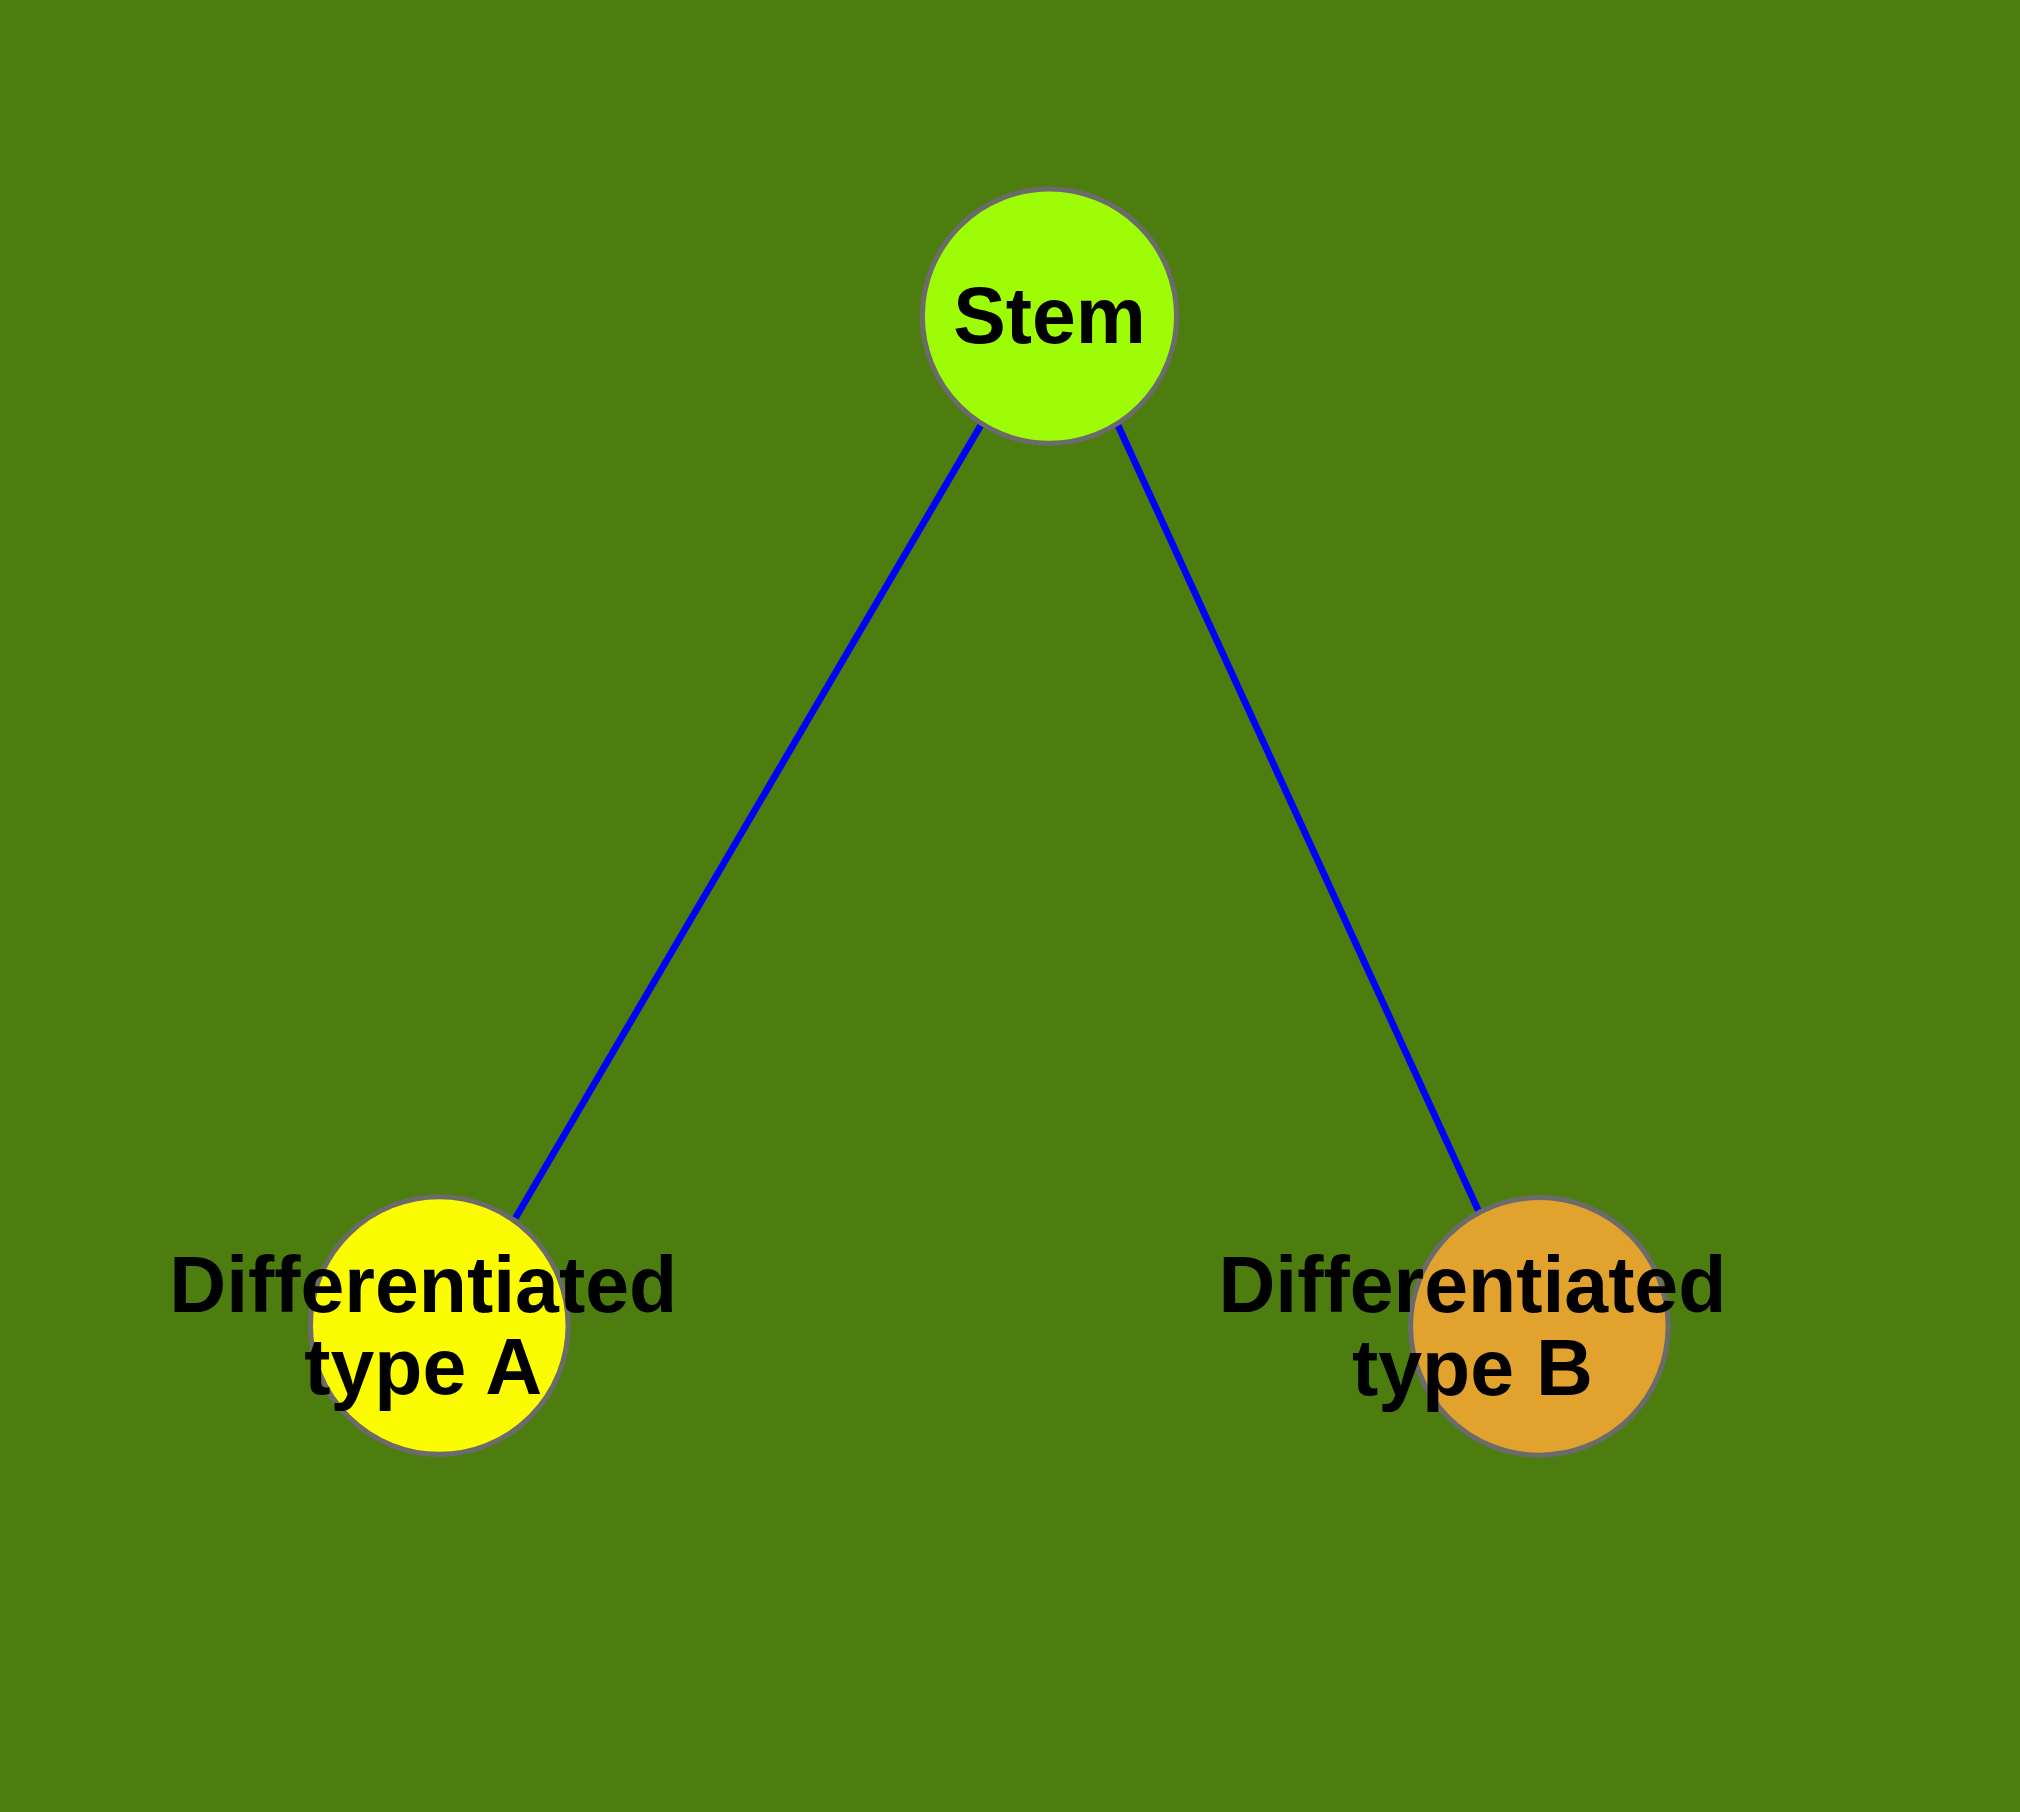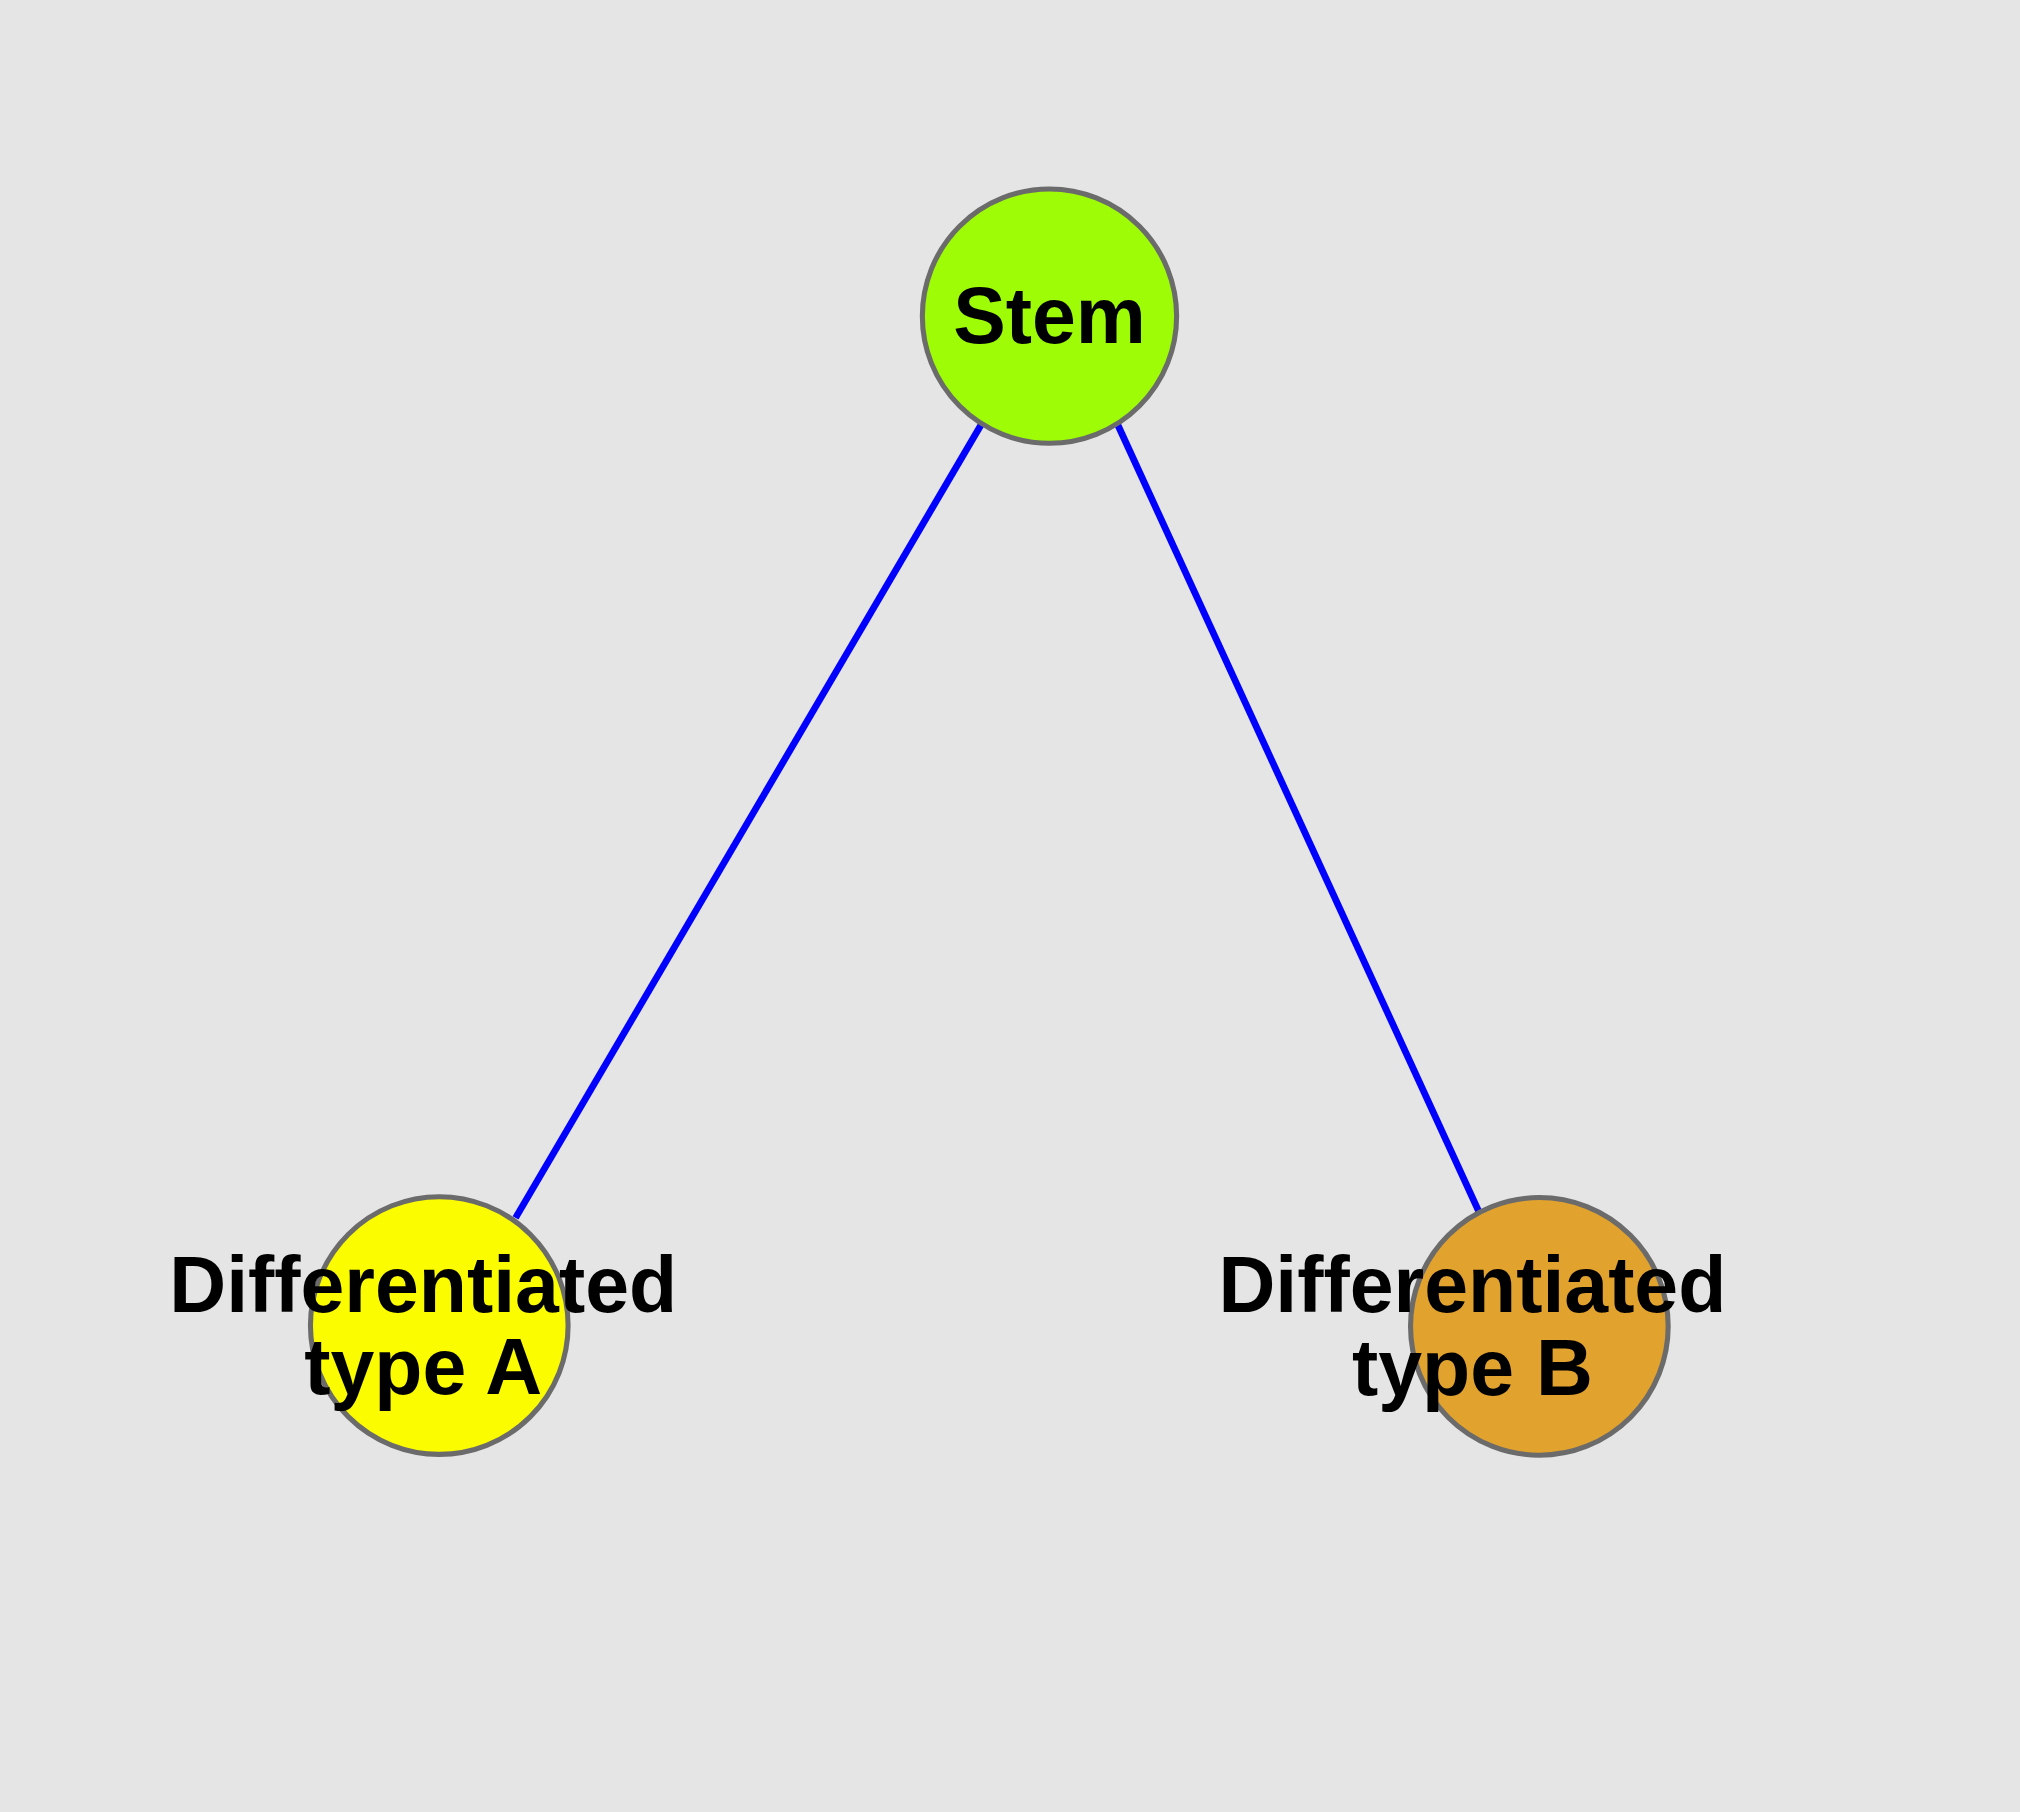--- a/index.html
+++ b/index.html
@@ -29,21 +29,21 @@
   }
   .node-label-text {
     font-family: "Liberation Sans", sans-serif;
     font-weight: bold;
     fill: #000000;
   }
 </style>
 </head>
 <body style="background: rgb(204, 204, 250);">
 
-<div id="canvas" style="background: #e5e5e5; text-align: center;">
+<div id="canvas" style="background: #4d7c0f; text-align: center;">
   <svg id="graph-svg" viewBox="0 0 2384 2138" xmlns="http://www.w3.org/2000/svg">
     <g id="edges-group">
         <line x1="1158" y1="500" x2="608" y2="1437" stroke="#0000ff" stroke-width="8"></line>
         <line x1="1318" y1="500" x2="1748" y2="1437" stroke="#0000ff" stroke-width="8"></line>
       </g>
     <g id="nodes-group">
         <circle cx="1238" cy="373" r="150" fill="#9dfc06" stroke="#6b6b6b" stroke-width="6"></circle>
         <circle cx="518" cy="1564" r="152" fill="#fcfc00" stroke="#6b6b6b" stroke-width="6"></circle>
         <circle cx="1816" cy="1565" r="152" fill="#e2a22e" stroke="#6b6b6b" stroke-width="6"></circle>
       </g>

